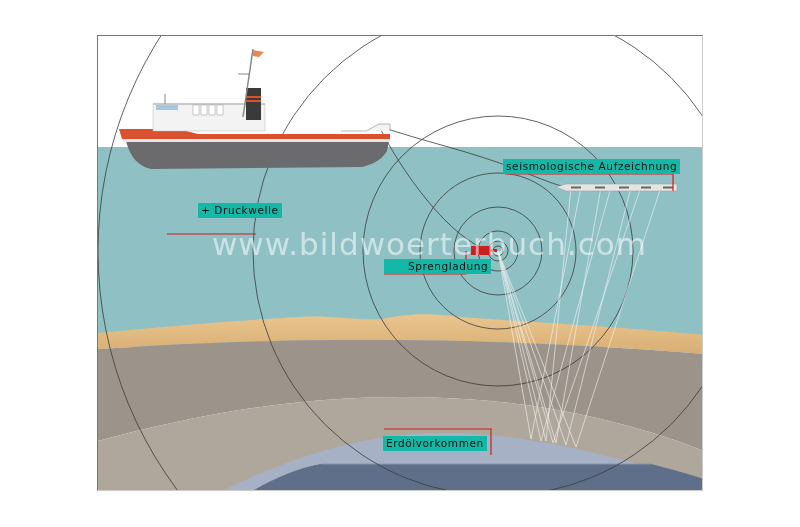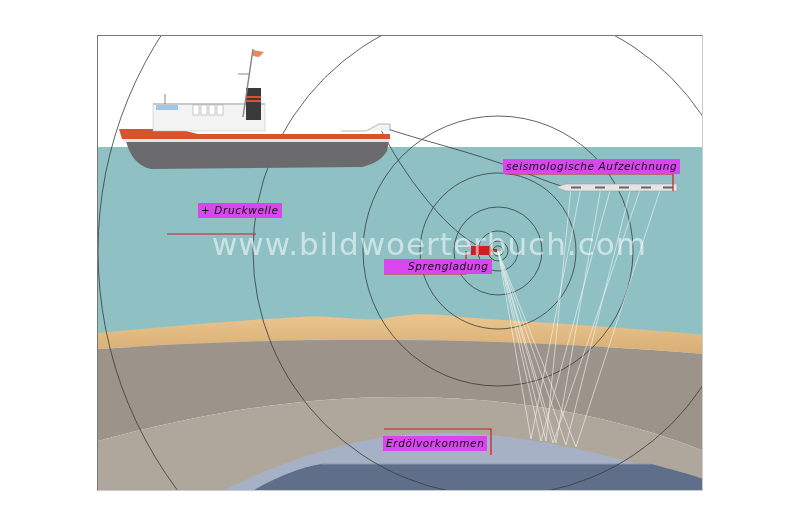--- a/index.html
+++ b/index.html
@@ -1,19 +1,19 @@
 <!DOCTYPE html>
 <html><head>
 <meta charset="utf-8">
 <style>
   html, body { margin: 0; padding: 0; background: #ffffff; }
   body { width: 800px; height: 527px; position: relative; overflow: hidden; font-family: "DejaVu Sans", sans-serif; }
   #frame { position: absolute; left: 97px; top: 35px; width: 606px; height: 456px; overflow: hidden; border-left: 1px solid #777; border-top: 1px solid #777; border-right: 1px solid #ccc; border-bottom: 1px solid #ccc; box-sizing: border-box; }
   svg { display: block; }
-  .label { position: absolute; background: #d946ef; color: #111; font-size: 10.5px; letter-spacing: 0.6px; padding: 1px 3px 2px 3px; line-height: 12px; white-space: nowrap; font-style: italic; }
+  .label { position: absolute; background: #14b8a6; color: #111; font-size: 10.5px; letter-spacing: 0.6px; padding: 1px 3px 2px 3px; line-height: 12px; white-space: nowrap; }
   .watermark { position: absolute; left: 212px; top: 226px; font-size: 31px; color: rgba(255,255,255,0.55); letter-spacing: 1px; font-family: "DejaVu Sans", sans-serif; white-space: nowrap; }
 </style>
 </head>
 <body>
 
 <div id="frame">
   <svg width="606" height="456" viewBox="97 35 606 456">
     <defs>
       <clipPath id="clipAll">
           <rect x="97" y="35" width="606" height="456"></rect>

